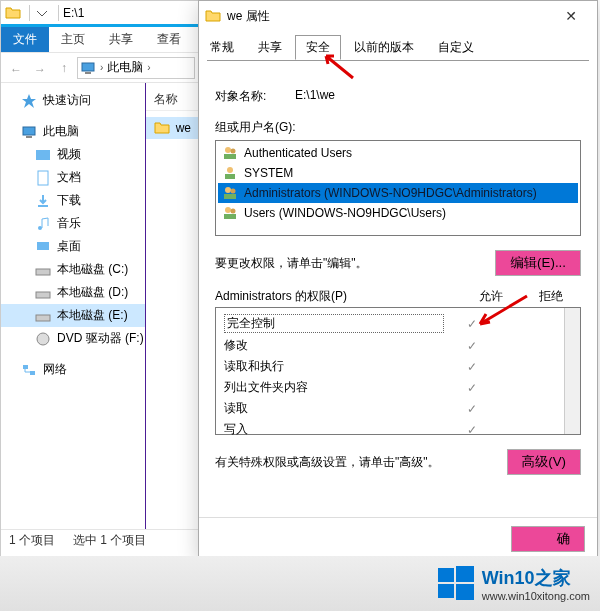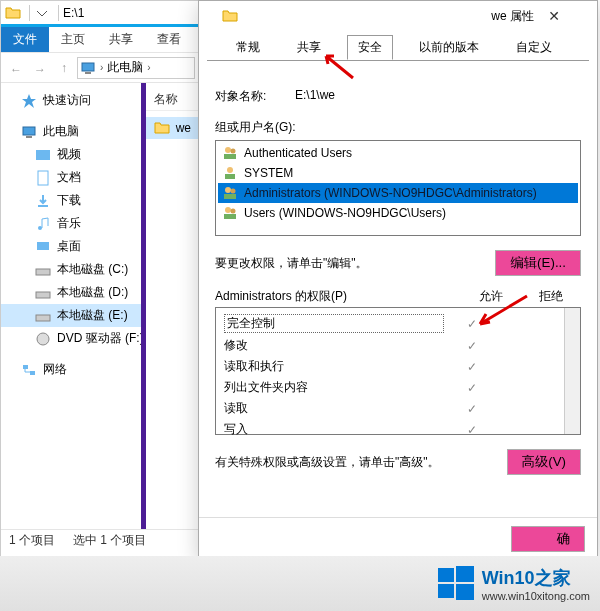--- a/index.html
+++ b/index.html
@@ -12,39 +12,39 @@
 .exp-titlebar .sep { width: 1px; height: 16px; background: #ccc; margin: 0 4px; }
 .exp-ribbon { height: 26px; display: flex; align-items: center; border-bottom: 1px solid #e5e5e5; }
 .exp-ribbon .file-tab { background: #1979ca; color: #fff; padding: 4px 12px; display: flex; align-items: center; }
 .exp-ribbon .tab { padding: 4px 12px; display: flex; align-items: center; color: #333; }
 .exp-addr { height: 30px; display: flex; align-items: center; padding: 3px 4px; border-bottom: 1px solid #e5e5e5; gap: 2px; }
 .exp-addr .nav-btn { width: 22px; height: 22px; display: flex; align-items: center; justify-content: center; color: #999; }
 .exp-addr .crumb { border: 1px solid #ccc; height: 22px; display: flex; align-items: center; flex: 1; padding: 0 2px; }
 .exp-addr .crumb .pc-icon { width: 16px; height: 16px; }
 .exp-addr .crumb .chev { margin: 0 4px; color: #555; font-size: 10px; }
 .exp-body { display: flex; height: calc(100% - 112px); }
-.exp-tree { width: 160px; border-right: 5px solid #4c1d95; padding: 6px 0; overflow: hidden; }
+.exp-tree { width: 160px; border-right: 1px solid #4c1d95; padding: 6px 0; overflow: hidden; }
 .tree-item { display: flex; align-items: center; padding: 3px 4px 3px 20px; white-space: nowrap; }
 .tree-item .ti-icon { width: 16px; height: 16px; margin-right: 6px; flex-shrink: 0; }
 .tree-item.sel { background: #cce8ff; }
 .tree-item.sub { padding-left: 34px; }
 .tree-spacer { height: 8px; }
 .exp-list { flex: 1; padding: 6px 0; }
 .list-hdr { padding: 2px 8px; color: #333; border-bottom: 1px solid #eee; }
 .list-row { display: flex; align-items: center; padding: 3px 8px; background: #cce8ff; margin-top: 6px; }
 .list-row .folder-icon { width: 16px; height: 16px; margin-right: 6px; }
 .exp-status { height: 22px; border-top: 1px solid #e5e5e5; display: flex; align-items: center; padding: 0 8px; gap: 18px; color: #333; }
 
 
 .props { position: absolute; left: 198px; top: 0; width: 400px; height: 560px; background: #fff; border: 1px solid #aaa; box-shadow: 0 4px 20px rgba(0,0,0,.2); display: flex; flex-direction: column; }
-.props-title { height: 30px; display: flex; align-items: center; padding: 0 23px; text-align: right; }
+.props-title { height: 30px; display: flex; align-items: center; padding: 0 6px; }
 .props-title .folder-ico { width: 16px; height: 16px; margin-right: 6px; }
 .props-title .ttl { flex: 1; }
 .props-title .close { width: 40px; height: 28px; display: flex; align-items: center; justify-content: center; font-size: 14px; color: #333; }
-.props-tabs { display: flex; padding: 4px 8px 0 0; gap: 15px; justify-content: center; }
+.props-tabs { display: flex; padding: 4px 8px 0 0; gap: 2px; }
 .ptab { padding: 3px 10px; border: 1px solid transparent; position: relative; }
 .ptab.active { border: 1px solid #999; border-bottom-color: #fff; background: #fff; }
 .props-divider { border-top: 1px solid #999; margin: 0 8px -1px 8px; }
 .props-body { padding: 12px 16px 8px 16px; flex: 1; display: flex; flex-direction: column; margin-top: 16px; }
 .obj-row { display: flex; margin-bottom: 14px; }
 .obj-row .lbl { width: 80px; }
 .grp-lbl { margin-bottom: 4px; }
 .list-box { border: 1px solid #7a7a7a; height: 96px; background: #fff; padding: 2px; }
 .lb-item { display: flex; align-items: center; padding: 2px 4px; }
 .lb-item.sel { background: #0078d7; color: #0f172a; }

